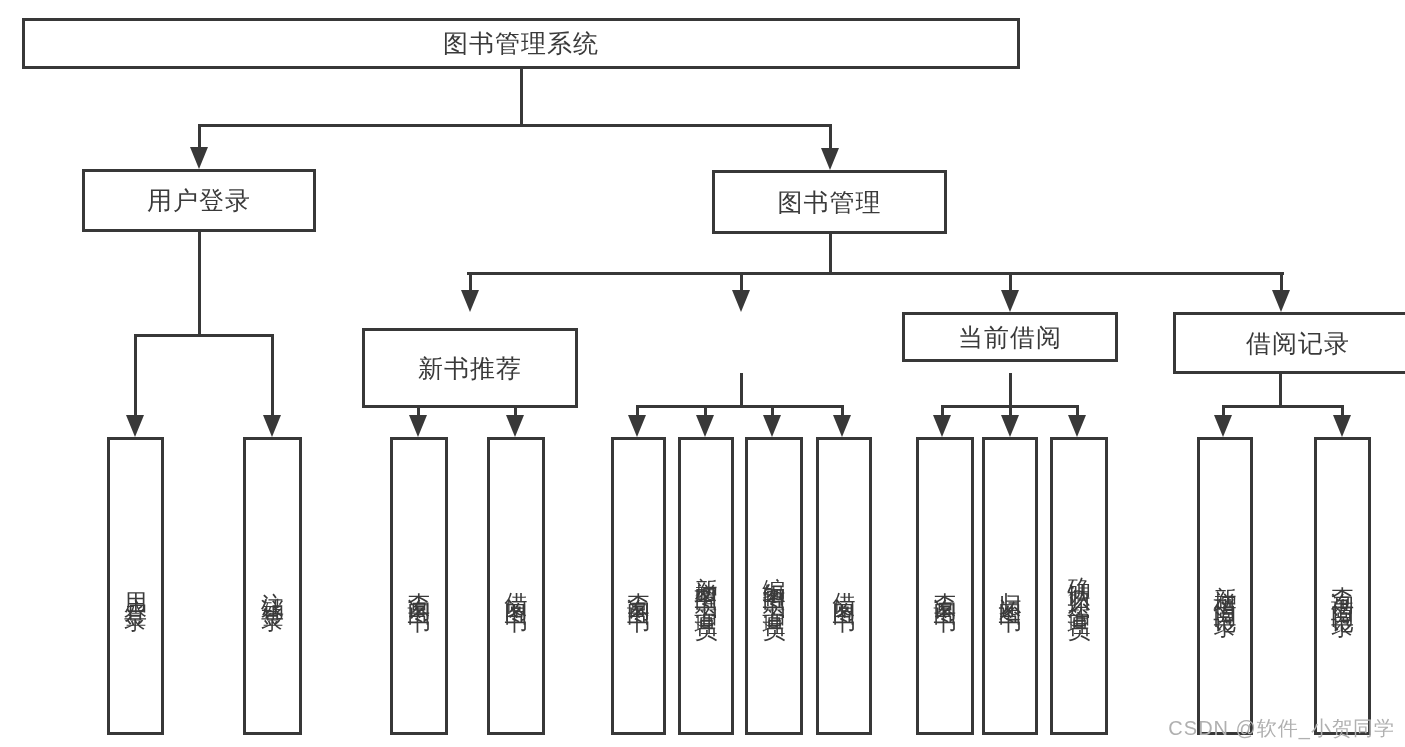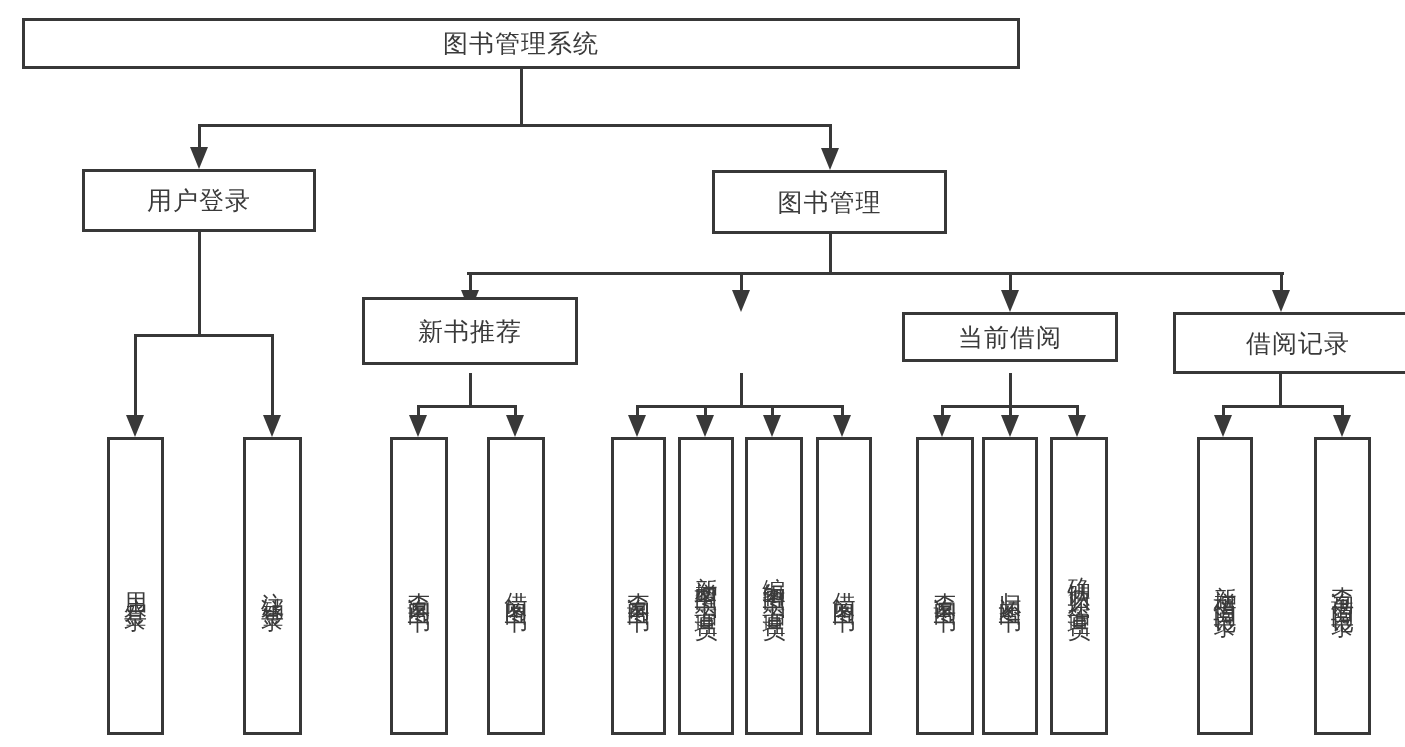--- a/index.html
+++ b/index.html
@@ -62,21 +62,21 @@
     <span class="hlabel">图书管理系统</span>
   </div>
 
   <div class="box" style="left:82px;top:169px;width:234px;height:63px">
     <span class="hlabel">用户登录</span>
   </div>
   <div class="box" style="left:712px;top:170px;width:235px;height:64px">
     <span class="hlabel">图书管理</span>
   </div>
 
-  <div class="box" style="left:362px;top:297px;width:216px;height:68px">
+  <div class="box" style="left:362px;top:328px;width:216px;height:80px">
     <span class="hlabel">新书推荐</span>
   </div>
   <div class="box" style="left:902px;top:312px;width:216px;height:50px">
     <span class="hlabel">当前借阅</span>
   </div>
   <div class="box" style="left:1173px;top:312px;width:250px;height:62px">
     <span class="hlabel">借阅记录</span>
   </div>
 
   <div class="box leaf" style="left:107px;width:57px">
@@ -116,20 +116,21 @@
     <span class="vtext">确认归还（管理员）</span>
   </div>
 
   <div class="box leaf" style="left:1197px;width:56px">
     <span class="vtext">新增借阅记录</span>
   </div>
   <div class="box leaf" style="left:1314px;width:57px">
     <span class="vtext">查询借阅记录</span>
   </div>
 
+  <div class="watermark">CSDN @软件_小贺同学</div>
 <div class="connector" style="left: 519.5px; top: 69px; width: 3px; height: 56px;"></div>
     <div class="connector" style="left: 197.5px; top: 232px; width: 3px; height: 103px;"></div>
     <div class="connector" style="left: 828.5px; top: 233px; width: 3px; height: 40px;"></div>
     <div class="connector" style="left: 468.5px; top: 373px; width: 3px; height: 33px;"></div>
     <div class="connector" style="left: 739.5px; top: 373px; width: 3px; height: 33px;"></div>
     <div class="connector" style="left: 1008.5px; top: 373px; width: 3px; height: 33px;"></div>
     <div class="connector" style="left: 1278.5px; top: 373px; width: 3px; height: 33px;"></div>
     <div class="connector" style="left: 197.5px; top: 123.5px; width: 634px; height: 3px;"></div>
     <div class="connector" style="left: 133.5px; top: 333.5px; width: 140px; height: 3px;"></div>
     <div class="connector" style="left: 466.5px; top: 271.5px; width: 817px; height: 3px;"></div>

